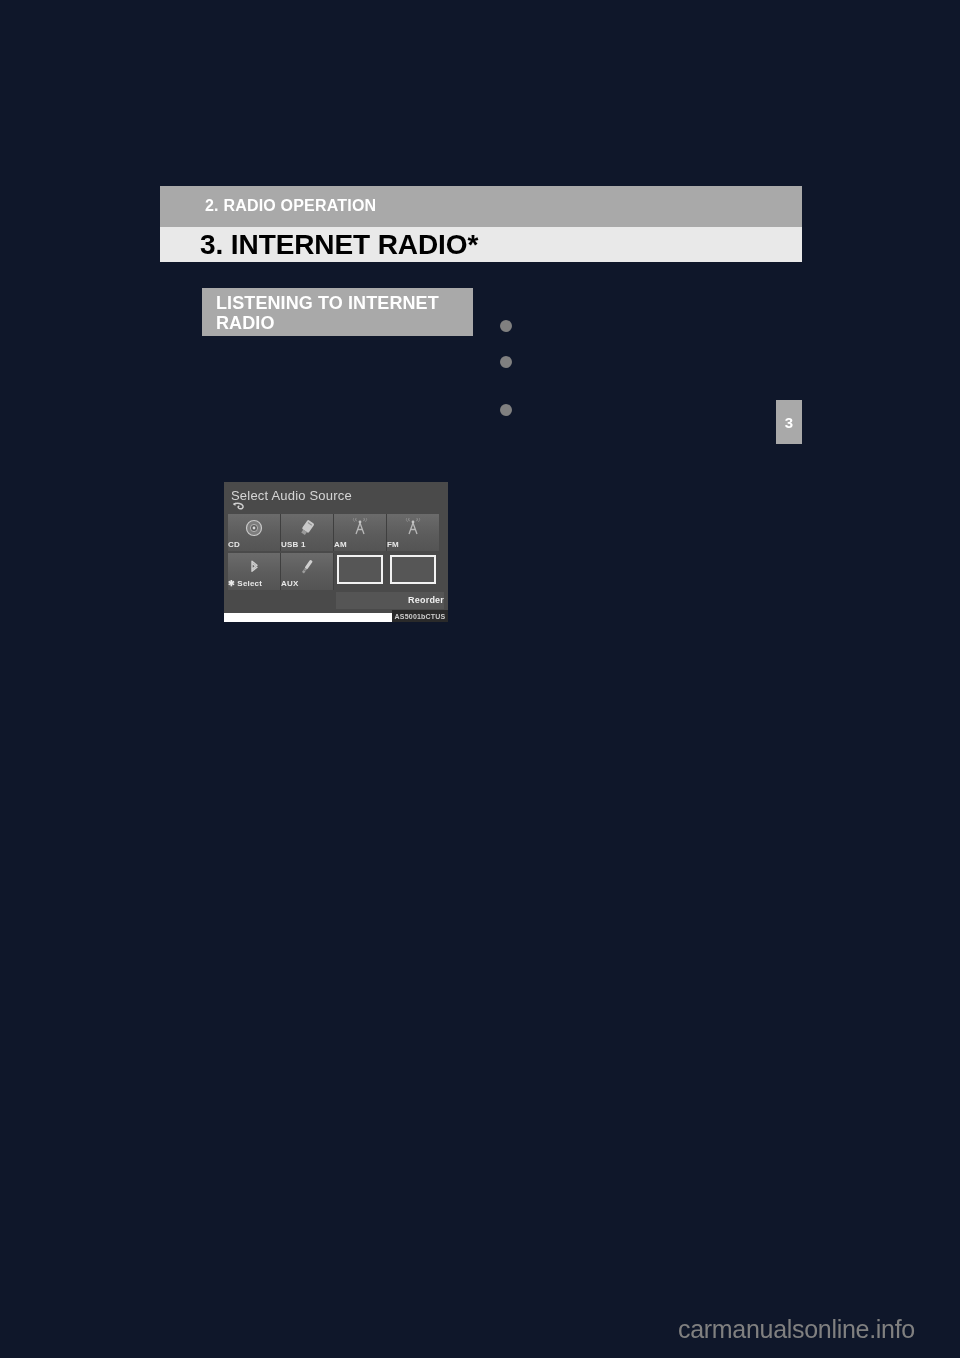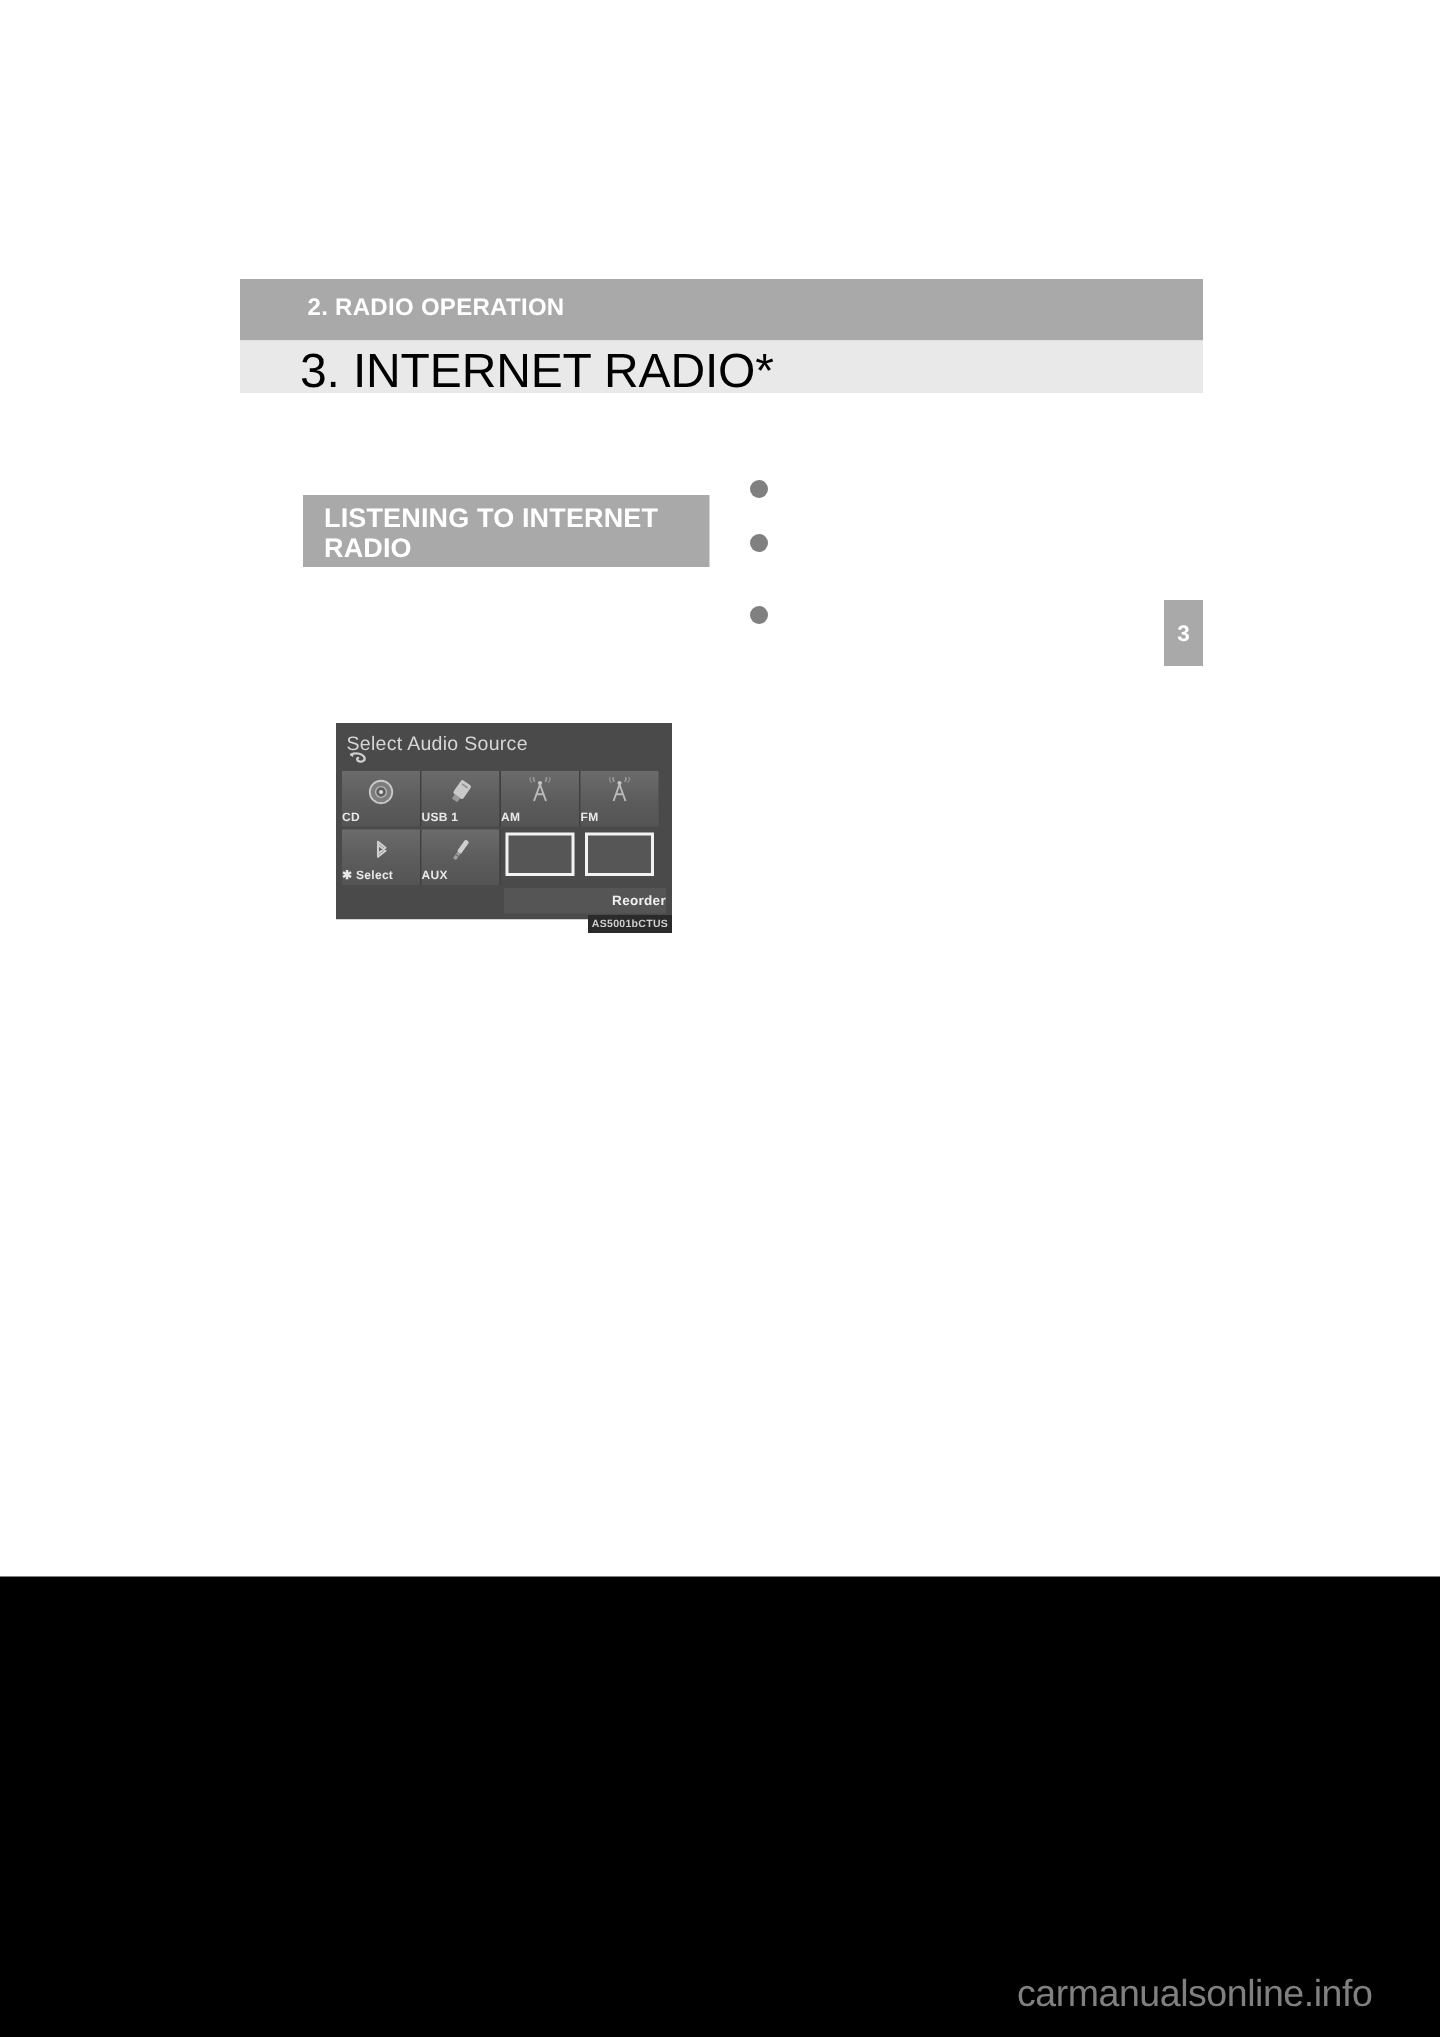--- a/index.html
+++ b/index.html
@@ -14,22 +14,22 @@
     overflow: hidden;
     font-family: "Liberation Sans", sans-serif;
     -webkit-font-smoothing: antialiased;
   }
 
   
   #page {
     position: absolute;
     left: 0; top: 0;
     width: 960px;
-    height: 1051px;
-    background: #ffffff;
+    height: 1358px;
+    background: #0f172a;
   }
 
   
   .chapter-bar {
     position: absolute;
     left: 160px;
     top: 186px;
     width: 642px;
     height: 41px;
     background: #a9a9a9;
@@ -50,22 +50,22 @@
     left: 160px;
     top: 227px;
     width: 642px;
     height: 35px;
     background: #e9e9e9;
   }
   .section-bar .section-label {
     position: absolute;
     left: 40px;
     top: 2px;
-    font-size: 32px;
-    font-weight: normal;
+    font-size: 28px;
+    font-weight: bold;
     color: #000000;
     letter-spacing: -0.1px;
     white-space: nowrap;
     text-align: right;
   }
 
   
   .page-tab {
     position: absolute;
     left: 776px;
@@ -82,21 +82,20 @@
   }
 
   
   .subheading-box {
     position: absolute;
     left: 202px;
     top: 288px;
     width: 271px;
     height: 48px;
     background: #a9a9a9;
-    margin-top: 42px;
   }
   .subheading-box .subheading-text {
     position: absolute;
     left: 14px;
     top: 5px;
     width: 250px;
     font-size: 18px;
     font-weight: bold;
     line-height: 20px;
     color: #ffffff;

